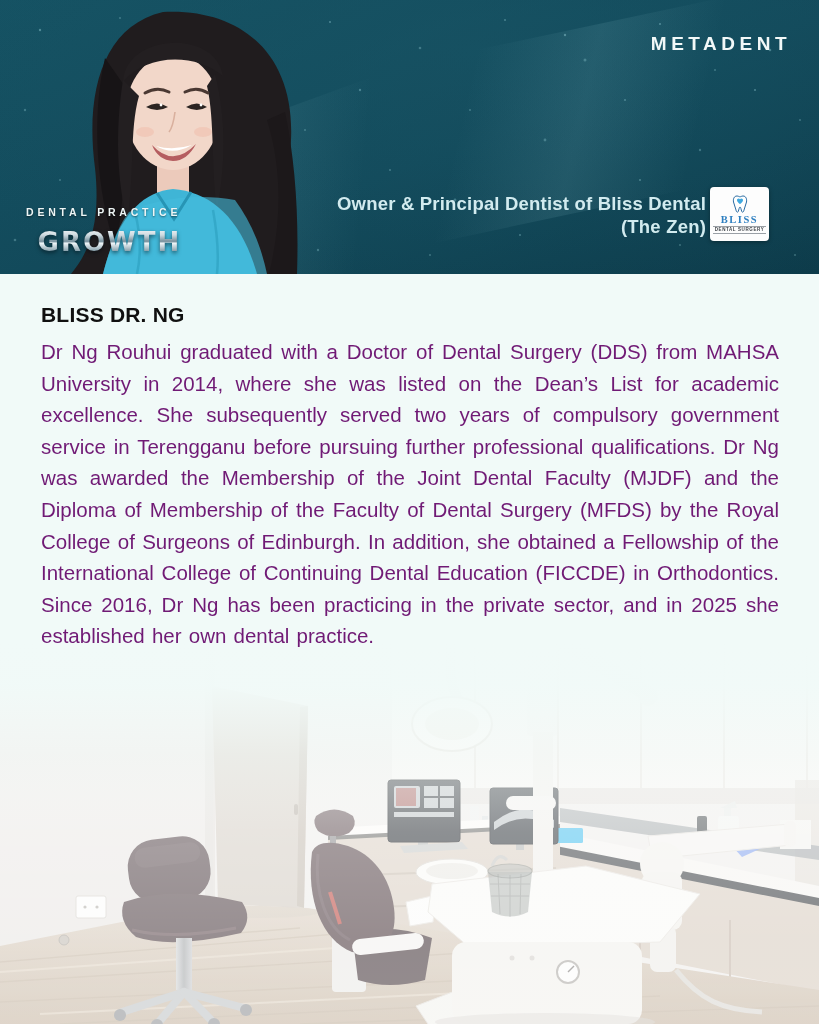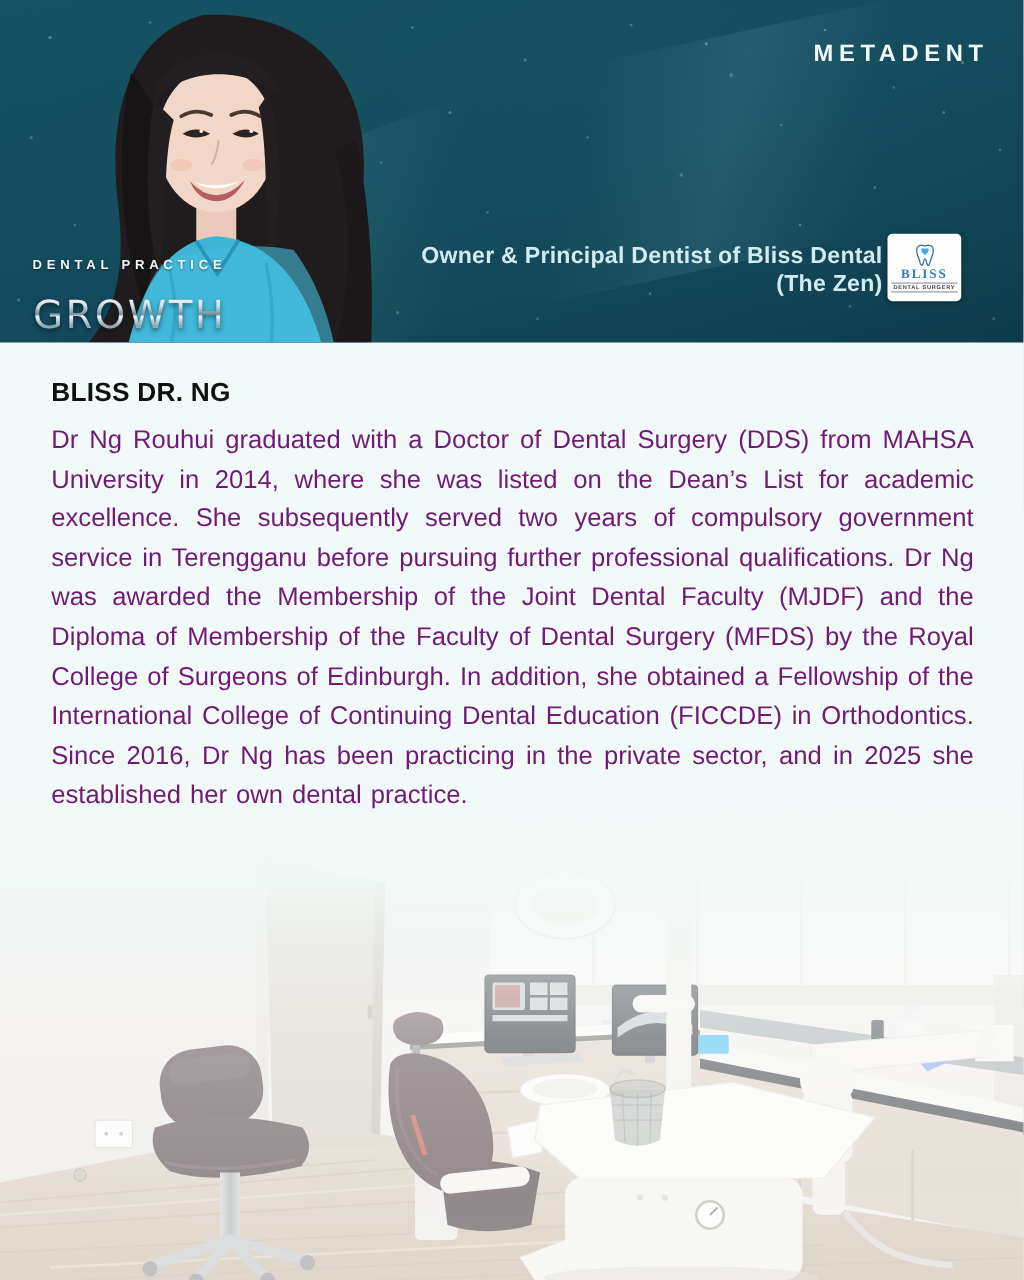--- a/index.html
+++ b/index.html
@@ -27,21 +27,21 @@
   .bliss-badge{position:absolute;top:187px;right:50px;width:59px;height:54px;background:#fdfdfd;
                border-radius:4px;box-shadow:0 1px 4px rgba(0,0,0,.35);
                display:flex;flex-direction:column;align-items:center;justify-content:center;gap:1px;margin-left:48px;}
   .bliss-name{color:#2e7fc0;font-family:"Liberation Serif",serif;font-weight:bold;
               font-size:10.5px;letter-spacing:1.5px;line-height:10px;}
   .bliss-tag{color:#3a3f44;font-size:4.5px;letter-spacing:.6px;font-weight:bold;
              border-top:.5px solid #9aa0a6;border-bottom:.5px solid #9aa0a6;padding:.5px 2px;}
   .growth{position:absolute;left:26px;top:206px;text-align:right;}
   .growth-top{color:#eef6f6;font-size:10.5px;font-weight:bold;letter-spacing:3.8px;
               text-shadow:0 1px 2px rgba(0,0,0,.5);}
-  .growth-main{margin-top:18px;font-size:31px;font-weight:400;letter-spacing:2px;line-height:32px;
+  .growth-main{margin-top:8px;font-size:26px;font-weight:700;letter-spacing:2px;line-height:32px;
               font-family:"DejaVu Sans",sans-serif;
               background:linear-gradient(180deg,#ffffff 0%,#cfdbe1 28%,#77909c 48%,#eef5f8 54%,#8aa2ad 78%,#e3edf1 100%);
               -webkit-background-clip:text;background-clip:text;color:transparent;
               filter:drop-shadow(0 2px 2px rgba(0,10,15,.55));}
 
   
   .about{position:absolute;left:41px;top:303px;width:738px;z-index:3;}
   .about h2{margin:0;color:#101010;font-size:21px;letter-spacing:.2px;font-weight:bold;}
   .about p{margin:9px 0 0 0;color:#701a75;font-size:20.5px;line-height:31.6px;
            text-align:justify;word-spacing:1.5px;}

